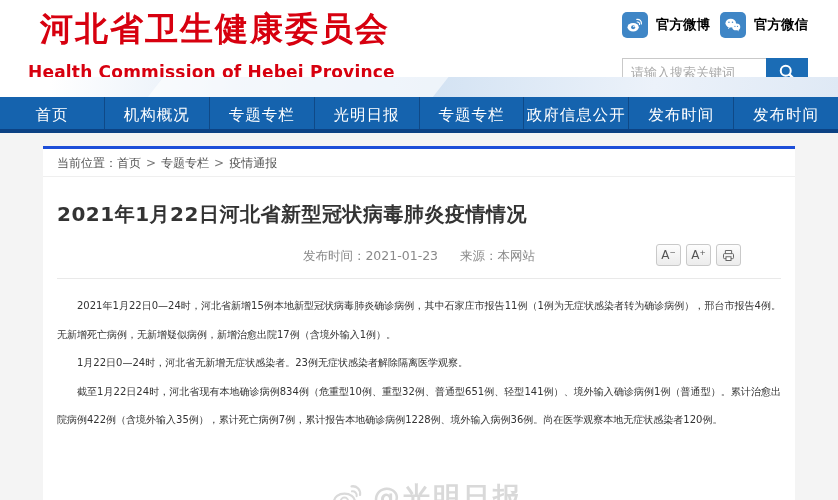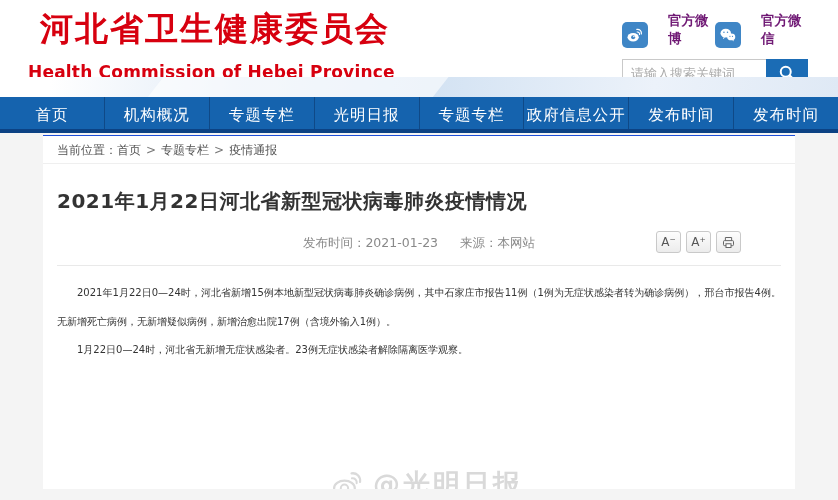--- a/index.html
+++ b/index.html
@@ -11,41 +11,41 @@
   }
 
   
   .site-header { position:relative; height:97px; background:#ffffff; }
   .brand { position:absolute; left:28px; top:8px; }
   .site-title { font-size:33px; font-weight:bold; color:#d7000f; letter-spacing:2px; line-height:1.25;margin-left:12px; }
   .site-subtitle { font-size:17px; font-weight:bold; color:#d7000f; margin-top:13px; letter-spacing:.2px; }
 
   .header-right { position:absolute; right:30px; top:12px; width:186px; }
   .social-row { display:flex; align-items:center; justify-content:space-between; }
-  .social { display:flex; align-items:flex-end; gap:20px; font-size:13.5px; color:#701a75; font-weight:bold; text-decoration:none; cursor:pointer; }
+  .social { display:flex; align-items:center; gap:8px; font-size:13.5px; color:#000000; font-weight:bold; text-decoration:none; cursor:pointer; }
   .social-icon { width:26px; height:26px; border-radius:5px; background:#3f86c6; display:flex; align-items:center; justify-content:center; flex:0 0 auto; }
 
-  .search-row { margin-top:11px; display:flex; height:28px; }
+  .search-row { margin-top:20px; display:flex; height:28px; }
   .search-input { flex:1; min-width:0; border:1px solid #c9c9c9; border-right:none; padding:0 8px; font-size:13px; color:#666; outline:none; font-family:inherit; }
   .search-input::placeholder { color:#aaa; }
   .search-button { width:42px; background:#1b6cb5; border:none; display:flex; align-items:center; justify-content:center; cursor:pointer; }
 
   .header-wave { position:absolute; left:0; right:0; bottom:0; height:20px; overflow:hidden;
     background:linear-gradient(97deg,#ffffff 6%,#e3ecf7 28%,#d4e3f3 52%,#ecf2fa 78%,#dfe9f5 100%); }
   .header-wave::after { content:""; position:absolute; left:18%; top:-4px; width:34%; height:200%;
     background:rgba(255,255,255,.6); transform:skewX(-38deg); }
 
   
   .main-nav { display:flex; height:36px; background:#1563ae; border-bottom:4px solid #0c4284; }
   .nav-item { flex:1; color:#ffffff; font-size:15.5px; line-height:36px; text-align:center;
     text-decoration:none; border-right:1px solid rgba(8,42,88,.45); cursor:pointer; letter-spacing:1px; white-space:nowrap; }
   .nav-item:last-child { border-right:none; }
 
   
-  .panel { margin:2px 43px 0; background:#ffffff; border-top:1px solid #1d4ed8; height:354px; position:relative; overflow:hidden; }
+  .panel { margin:13px 43px 0; background:#ffffff; border-top:3px solid #1d4ed8; height:354px; position:relative; overflow:hidden; }
 
   .breadcrumb { height:28px; line-height:28px; padding-left:14px; font-size:12px; color:#555; border-bottom:1px solid #efefef; }
   .breadcrumb a { color:#555; text-decoration:none; cursor:pointer; }
   .crumb-sep { margin:0 5px; color:#777; }
 
   .article { padding:0 14px; position:relative; }
   .article-title { margin:24px 0 0; text-align:left; font-size:20px; color:#333; font-weight:bold; letter-spacing:.5px; }
 
   .meta { position:relative; margin-top:16px; text-align:center; font-size:12.5px; color:#898989; height:24px; line-height:24px; }
   .meta-src { margin-left:18px; }
@@ -154,20 +154,21 @@
           </span>
         </button>
       </span>
     </div>
 
     <div class="divider"></div>
 
     <div class="body-text">
       <p>2021年1月22日0—24时，河北省新增15例本地新型冠状病毒肺炎确诊病例，其中石家庄市报告11例（1例为无症状感染者转为确诊病例），邢台市报告4例。无新增死亡病例，无新增疑似病例，新增治愈出院17例（含境外输入1例）。</p>
       <p>1月22日0—24时，河北省无新增无症状感染者。23例无症状感染者解除隔离医学观察。</p>
+      <p>截至1月22日24时，河北省现有本地确诊病例834例（危重型10例、重型32例、普通型651例、轻型141例）、境外输入确诊病例1例（普通型）。累计治愈出院病例422例（含境外输入35例），累计死亡病例7例，累计报告本地确诊病例1228例、境外输入病例36例。尚在医学观察本地无症状感染者120例。</p>
     </div>
 
     <div class="watermark">
       <span style="display:flex;">
         <svg viewBox="0 0 24 24" width="34" height="34" aria-hidden="true">
           <ellipse cx="9.5" cy="15" rx="7.3" ry="5.4" fill="none" stroke="#dadada" stroke-width="1.6"></ellipse>
           <circle cx="9.5" cy="15" r="2.6" fill="none" stroke="#dadada" stroke-width="1.4"></circle>
           <path d="M14.5 4.5c3.5-.6 6.5 2.2 6 6" fill="none" stroke="#dadada" stroke-width="1.6" stroke-linecap="round"></path>
           <path d="M14.8 8c2-.3 3.6 1.3 3.3 3.4" fill="none" stroke="#dadada" stroke-width="1.4" stroke-linecap="round"></path>
         </svg>

